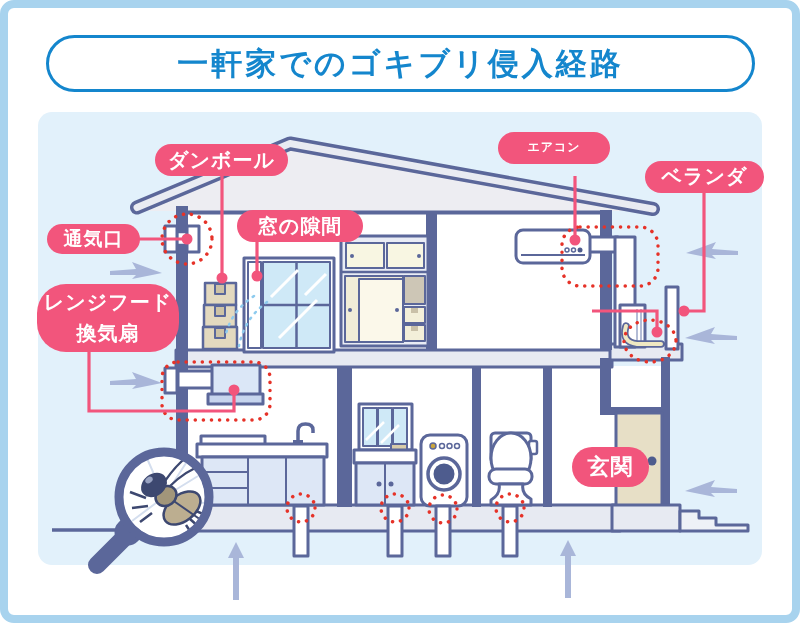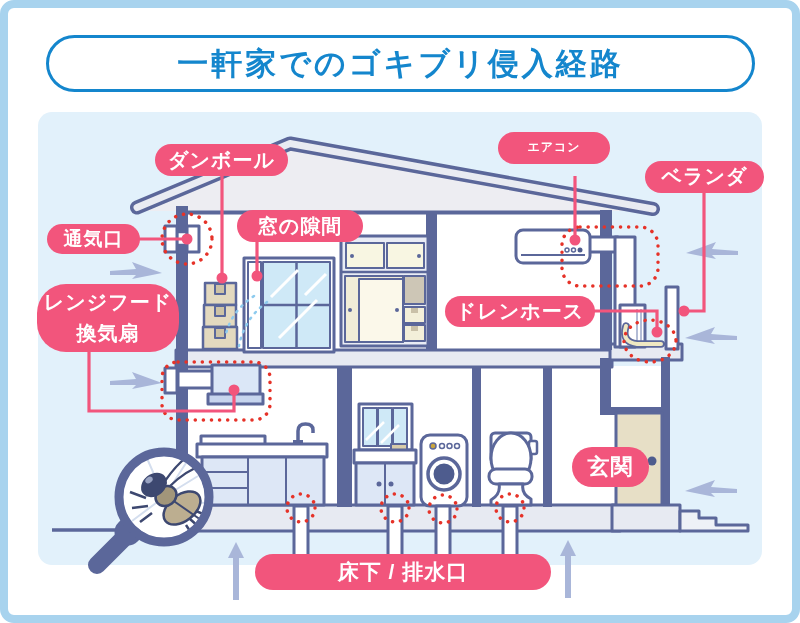--- a/index.html
+++ b/index.html
@@ -274,18 +274,16 @@
     </g>
   </svg>
 
   <div class="pill" id="lbl-cardboard">ダンボール</div>
   <div class="pill" id="lbl-window-gap">窓の隙間</div>
   <div class="pill" id="lbl-vent">通気口</div>
   <div class="pill" id="lbl-range-hood">レンジフード
 換気扇</div>
   <div class="pill" id="lbl-aircon">エアコン</div>
   <div class="pill" id="lbl-veranda">ベランダ</div>
-  <div class="pill" id="lbl-drain-hose">ドレンホース</div>
   <div class="pill" id="lbl-entrance">玄関</div>
-  <div class="pill" id="lbl-underfloor">床下 / 排水口</div>
 
   <div class="frame"></div>
 </div>
 
 </body></html>

